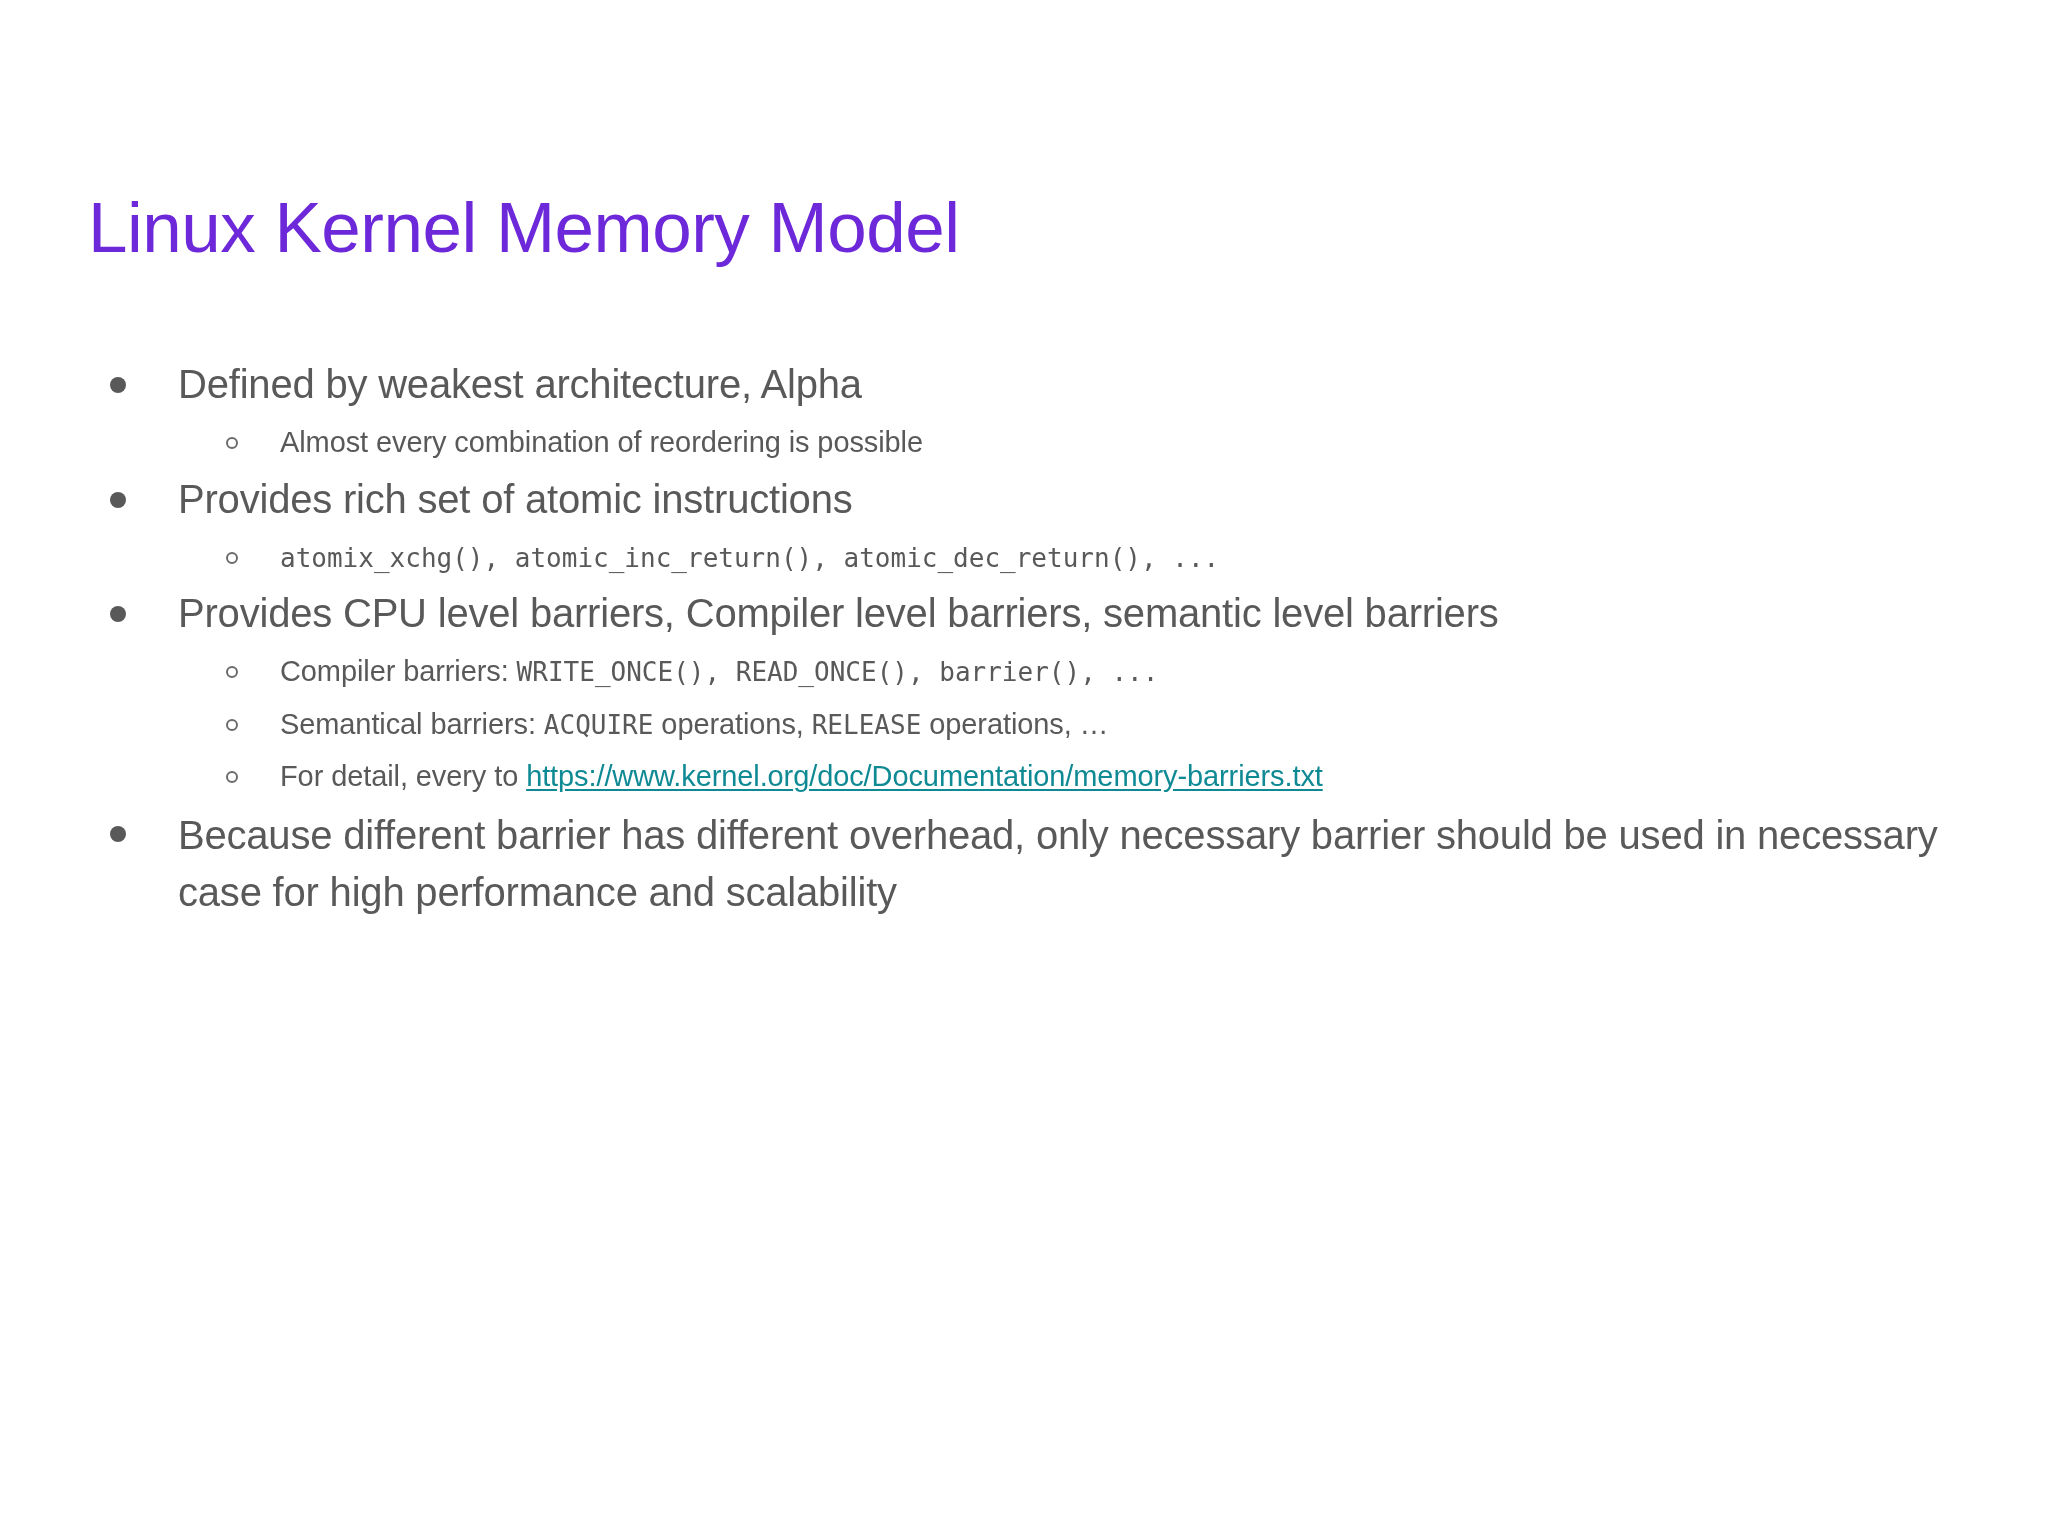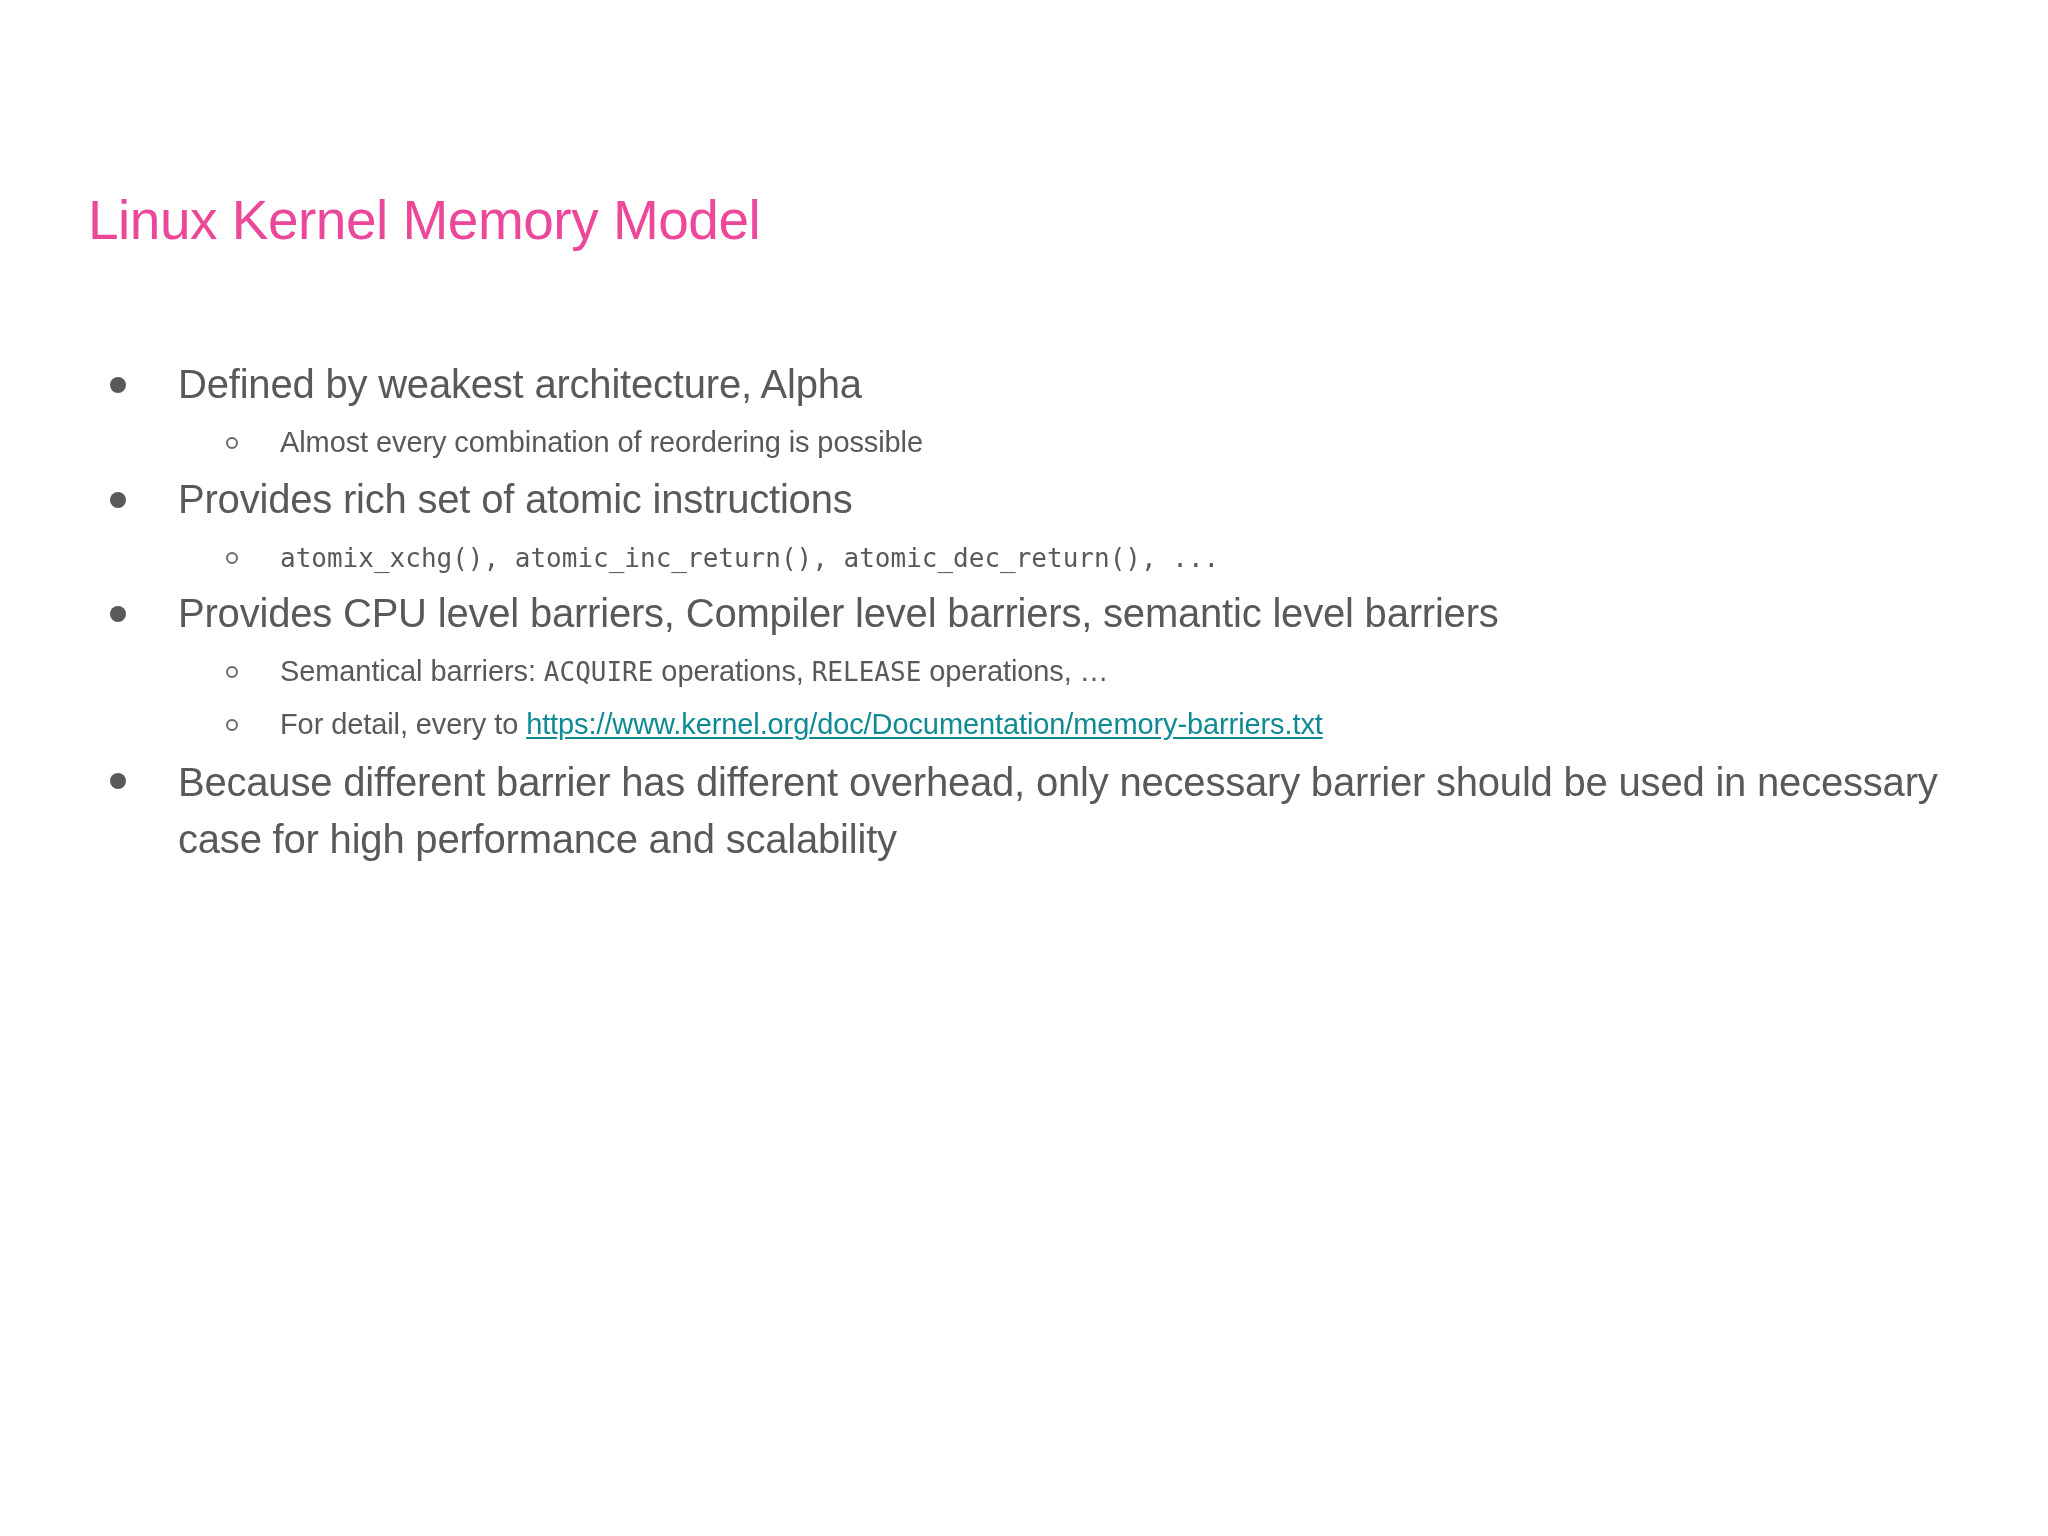--- a/index.html
+++ b/index.html
@@ -15,24 +15,24 @@
     position: relative;
     width: 2048px;
     height: 1536px;
     background: #ffffff;
     overflow: hidden;
     box-sizing: border-box;
   }
   .slide-title {
     position: absolute;
     left: 88px;
-    top: 152px;
-    font-size: 55px;
+    top: 139px;
+    font-size: 71px;
     font-weight: 400;
-    color: #ec4899;
+    color: #6d28d9;
     letter-spacing: -0.5px;
     line-height: 1.15;
     white-space: nowrap;
   }
   .body-block {
     position: absolute;
     left: 80px;
     top: 358px;
     width: 1890px;
   }
@@ -126,20 +126,24 @@
         <span class="mono">atomix_xchg(), atomic_inc_return(), atomic_dec_return(), ...</span>
       </div>
     </div>
 
     <div class="group">
       <div class="bullet-l1">
         <span class="marker-disc"></span>
         <span>Provides CPU level barriers, Compiler level barriers, semantic level barriers</span>
       </div>
 
+      <div class="bullet-l2">
+        <span class="marker-ring"></span>
+        <span>Compiler barriers: </span><span class="mono">WRITE_ONCE(), READ_ONCE(), barrier(), ...</span>
+      </div>
 
 
       <div class="bullet-l2">
         <span class="marker-ring"></span>
         <span>Semantical barriers: </span><span class="mono">ACQUIRE</span><span> operations, </span><span class="mono">RELEASE</span><span> operations, …</span>
       </div>
 
       <div class="bullet-l2">
         <span class="marker-ring"></span>
         <span>For detail, every to </span><a class="link" href="#">https://www.kernel.org/doc/Documentation/memory-barriers.txt</a>

